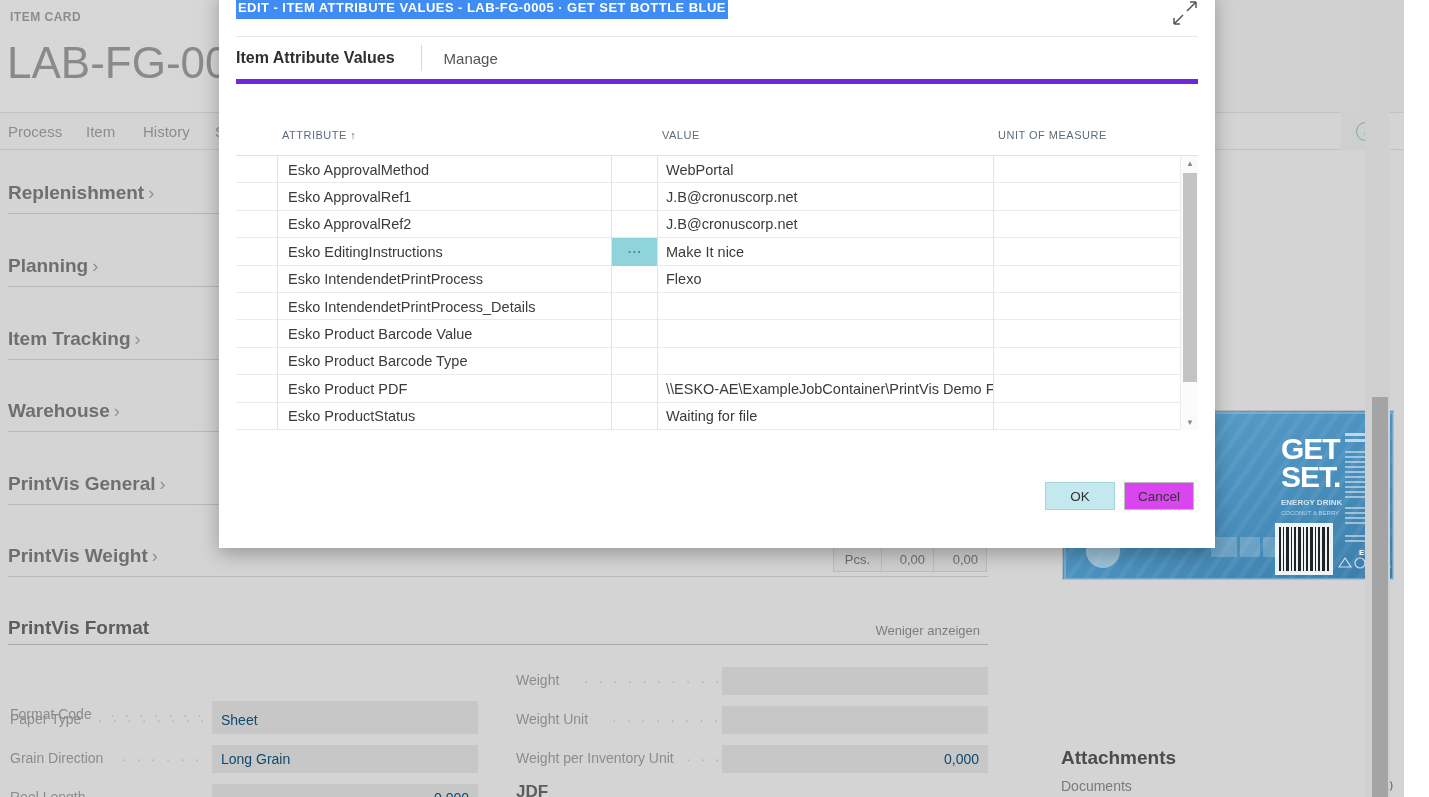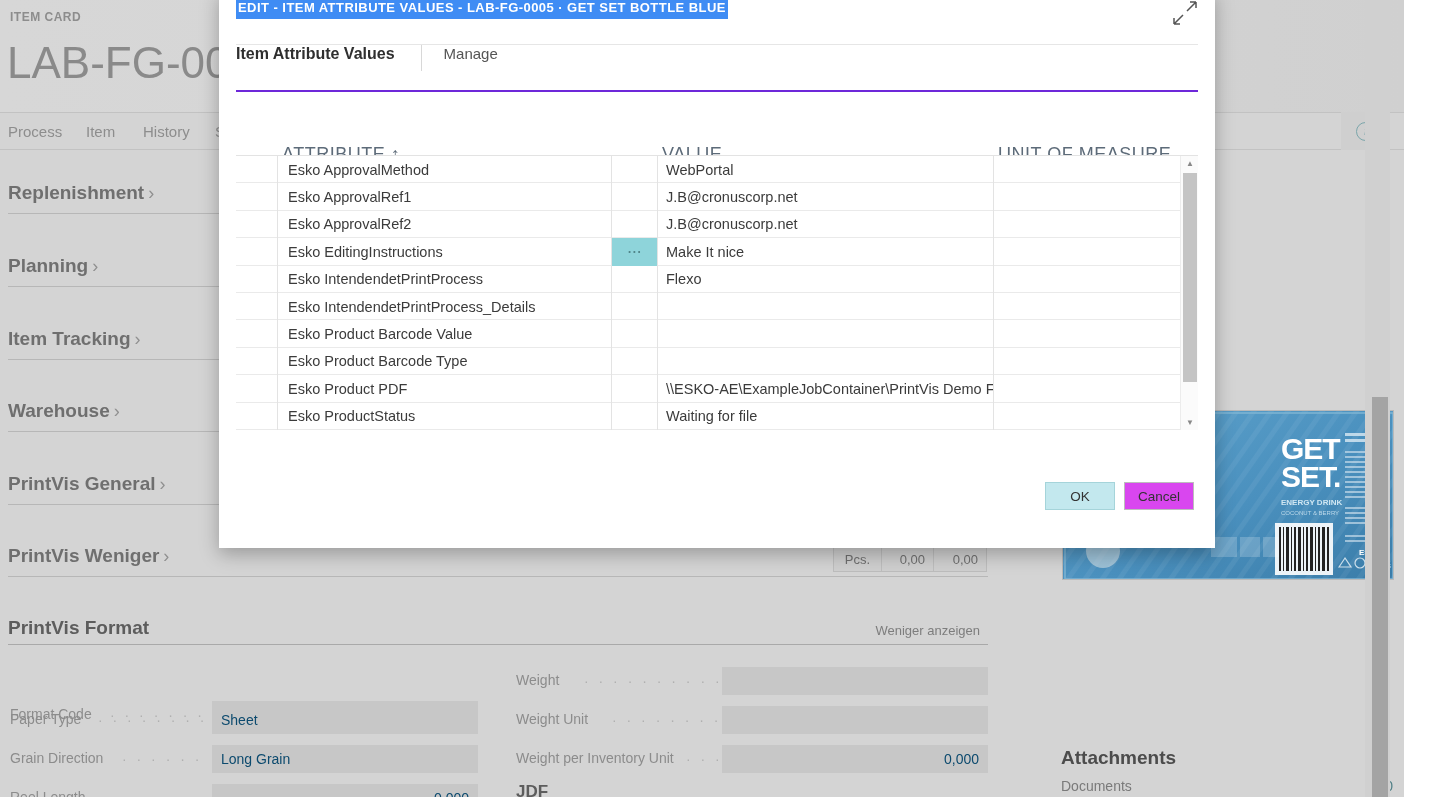--- a/index.html
+++ b/index.html
@@ -157,35 +157,35 @@
   .modal-title {
     position: absolute; left: 17px; top: 7px;
     background: #3f8cf4; color: #ffffff;
     font-size: 13px; font-weight: 700; letter-spacing: .45px;
     padding: 3px 2px 4px 2px; white-space: nowrap;
   }
   .modal-expand {
     position: absolute; right: 17px; top: 10px; width: 26px; height: 26px; color: #555;
   }
   .modal-ribbon {
-    position: absolute; left: 17px; top: 54px; width: 962px; height: 48px;
-    border-top: 1px solid #e6e6e6; border-bottom: 2px solid #6d28d9;
-    display: flex; align-items: flex-start;
+    position: absolute; left: 17px; top: 46px; width: 962px; height: 48px;
+    border-top: 1px solid #e6e6e6; border-bottom: 5px solid #6d28d9;
+    display: flex; align-items: center;
   }
   .ribbon-tab-active {
     font-size: 16px; font-weight: 700; color: #2f2f2f; padding: 0 0 0 0;
   }
   .ribbon-sep { width: 1px; height: 26px; background: #d8d8d8; margin: 0 22px 0 26px; }
   .ribbon-tab { font-size: 15px; color: #555; }
 
   
   .grid { position: absolute; left: 236px; top: 120px; width: 962px; }
   .grid-head { position: relative; height: 36px; }
   .grid-th {
-    position: absolute; top: 24px; font-size: 18px; letter-spacing: .5px; color: #5d6b79;
+    position: absolute; top: 9px; font-size: 11px; letter-spacing: .5px; color: #5d6b79;
     white-space: nowrap;
   }
   .grid-body {
     position: absolute; left: 236px; top: 155px; width: 962px; height: 274px;
     border-top: 1px solid #e3e3e3;
   }
   .grow {
     position: relative; height: 27.4px;
     border-bottom: 1px solid #eaeaea;
     background: #fff;
@@ -276,21 +276,21 @@
     <span>Warehouse</span><span class="acc-chev">›</span>
   </div>
   <div class="acc-rule" style="top:431px"></div>
 
   <div class="acc-label" style="top:473px">
     <span>PrintVis General</span><span class="acc-chev">›</span>
   </div>
   <div class="acc-rule" style="top:504px"></div>
 
   <div class="acc-label" style="top:545px">
-    <span>PrintVis Weniger</span><span class="acc-chev">›</span>
+    <span>PrintVis Weight</span><span class="acc-chev">›</span>
   </div>
   <div class="acc-rule" style="top:576px"></div>
 
   <div class="bg-right-val" style="top:256px">No</div>
   <div class="bg-right-val" style="top:281px">0,00</div>
 
   <div class="pcs-strip">
     <div class="pcs-cell" style="width:48px; justify-content:center">Pcs.</div>
     <div class="pcs-cell" style="width:52px">0,00</div>
     <div class="pcs-cell" style="width:52px">0,00</div>

